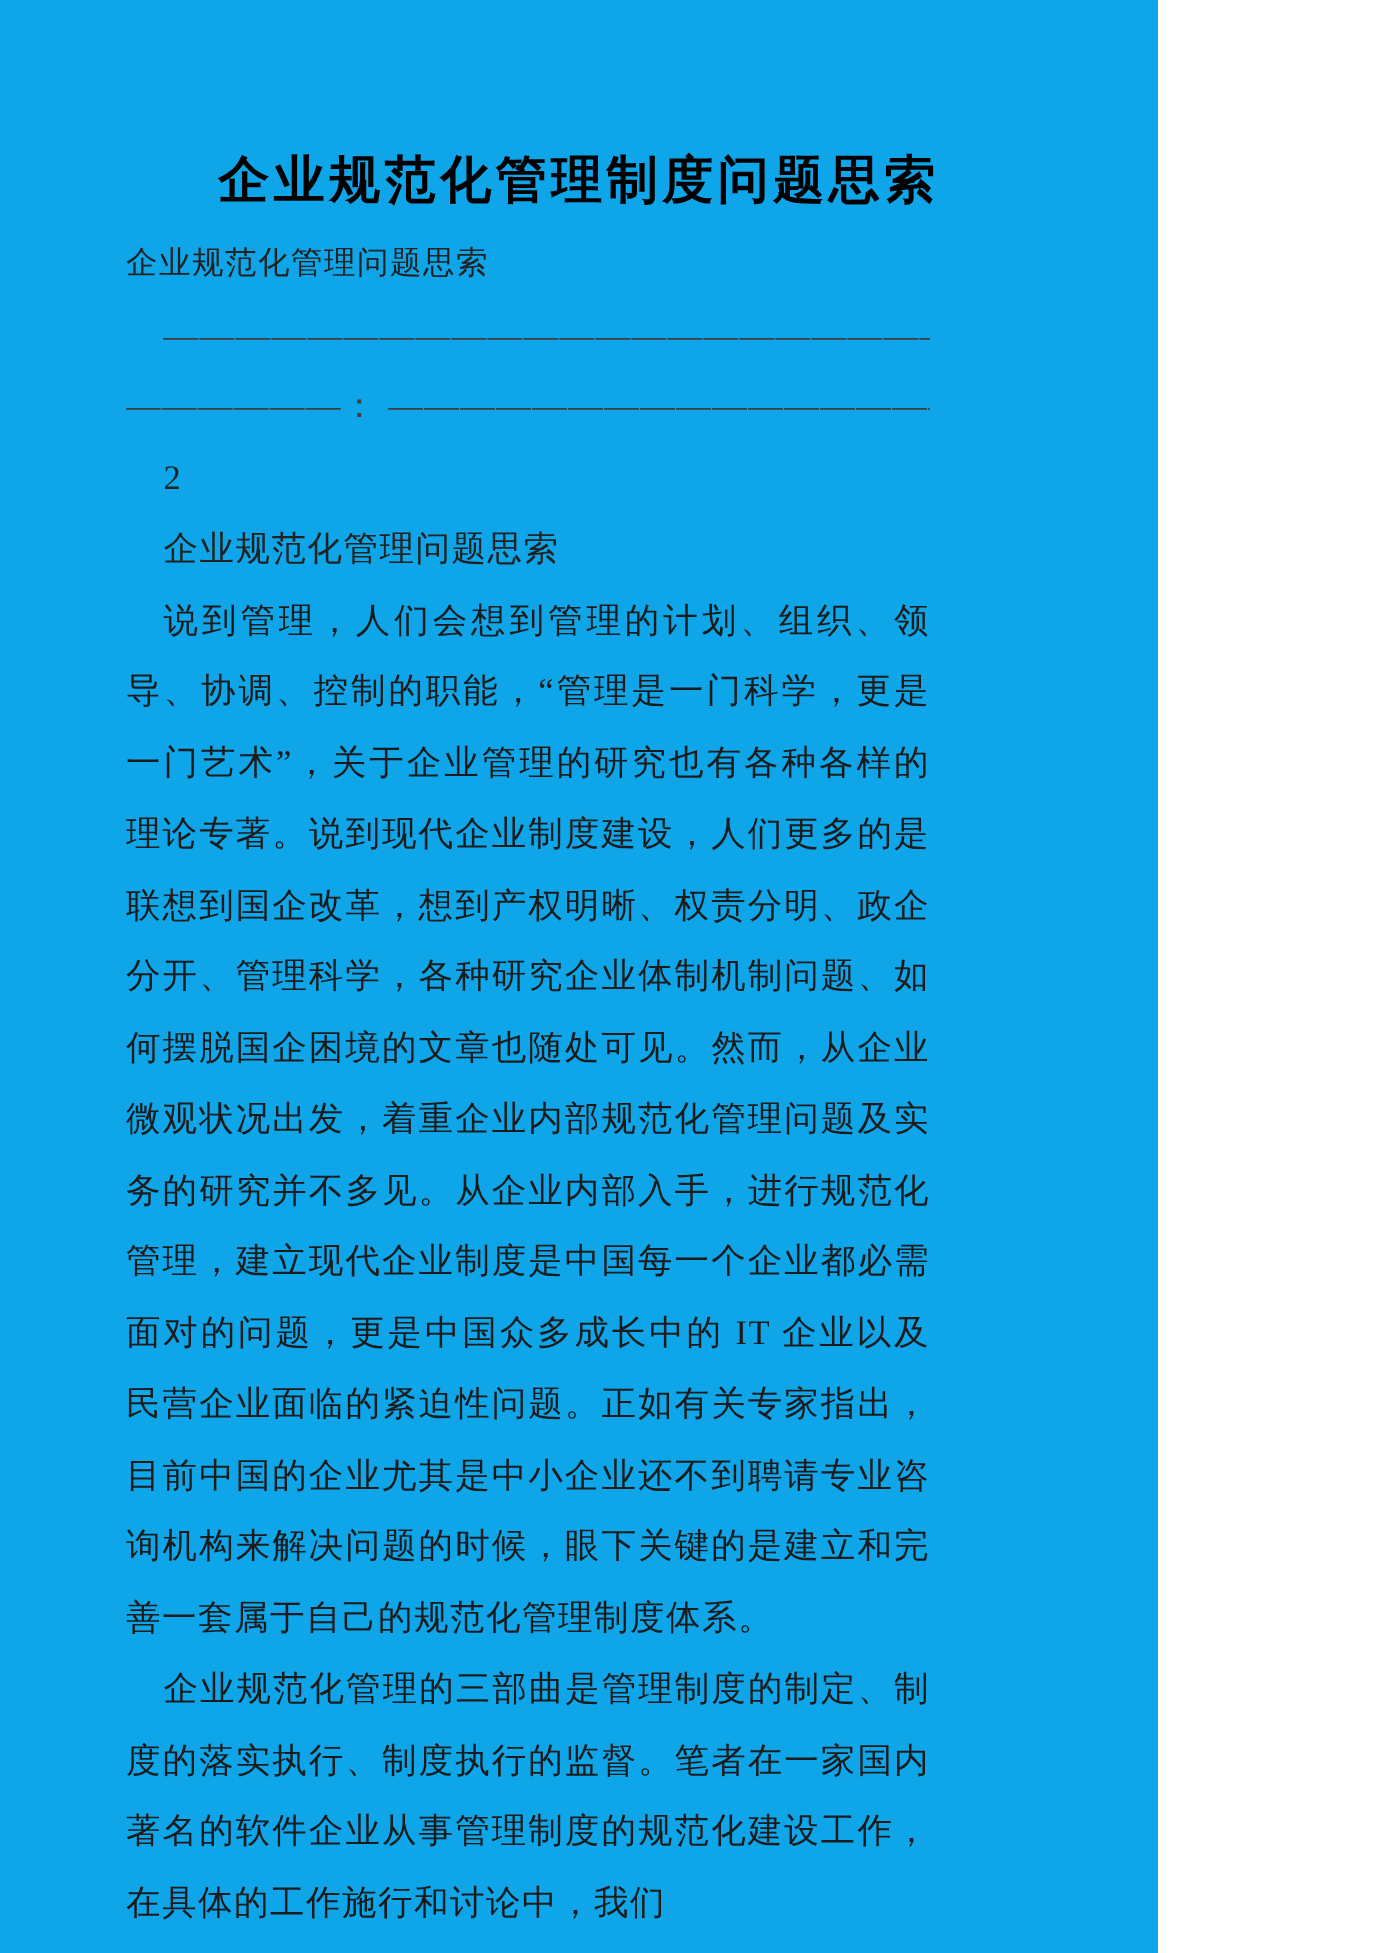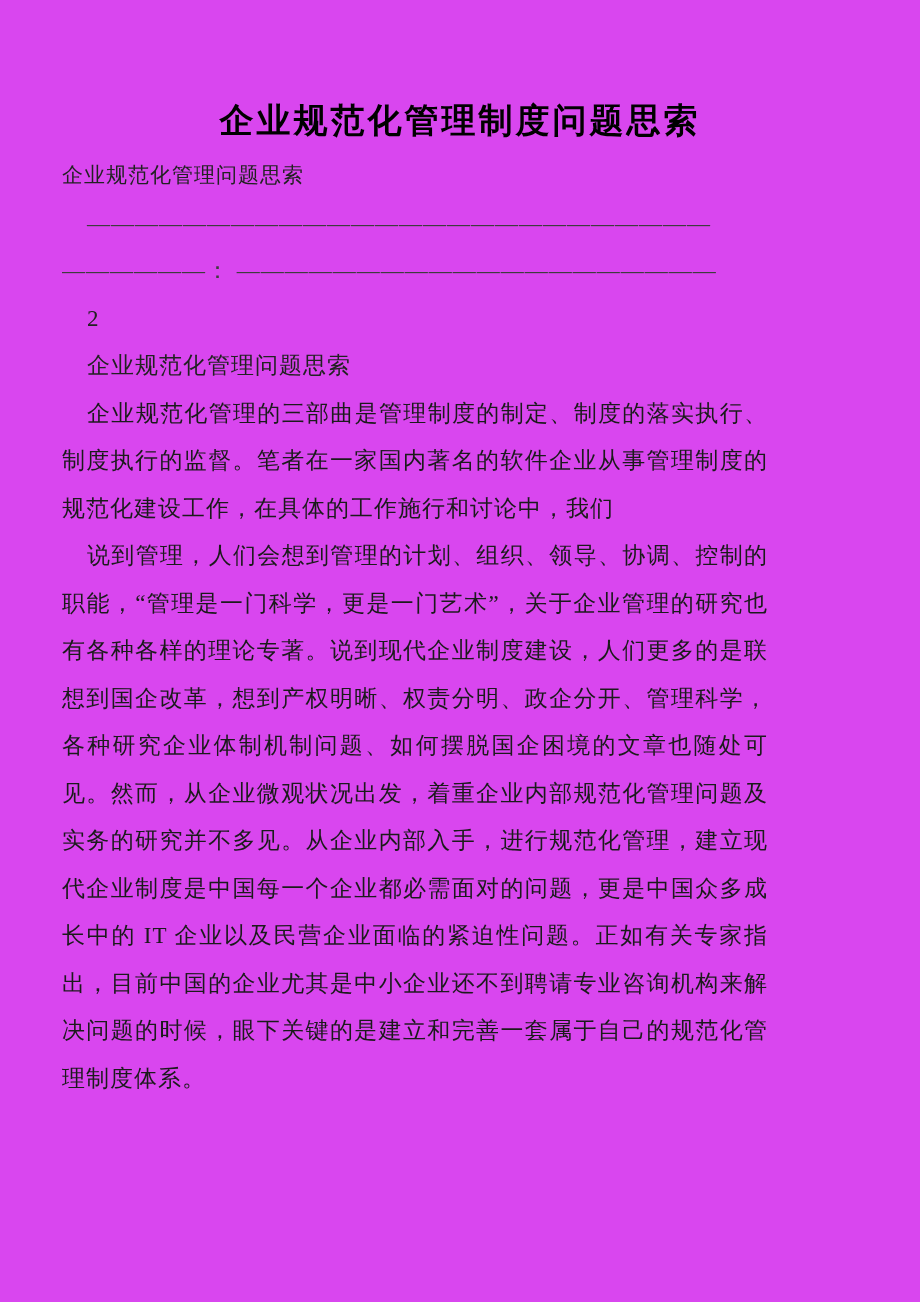--- a/index.html
+++ b/index.html
@@ -1,38 +1,38 @@
 <!DOCTYPE html>
 <html><head>
 <meta charset="utf-8">
 <style>
   html, body { margin: 0; padding: 0; background: #ffffff; }
   .page {
     position: relative;
-    width: 920px;
+    width: 772px;
     height: 1302px;
-    background: #d946ef;
+    background: #0ea5e9;
     color: #1b1b1b;
     font-family: "Liberation Serif", "DejaVu Serif", serif;
     overflow: hidden;
     box-sizing: border-box;
   }
   .doc-title {
     padding-top: 98px;
     margin: 0;
     text-align: center;
     font-size: 34px;
     line-height: 46px;
     font-weight: bold;
     letter-spacing: 3px;
     color: #000000;
   }
   .flow {
     margin-top: 8px;
-    padding-left: 62px;
+    padding-left: 84px;
     padding-right: 152px;
     font-size: 23px;
     line-height: 47.5px;
     letter-spacing: 1px;
   }
   .flow p { margin: 0; }
   .subtitle {
     font-size: 21px;
     letter-spacing: 1px;
     color: #222222;
@@ -72,18 +72,18 @@
 
     <p class="sig-line first">——————————————————————————</p>
 
     <p class="sig-line">——————： ————————————————————</p>
 
 
     <p class="page-num">2</p>
 
     <p class="section-heading">企业规范化管理问题思索</p>
 
+    <p class="body-para">说到管理，人们会想到管理的计划、组织、领导、协调、控制的职能，“管理是一门科学，更是一门艺术”，关于企业管理的研究也有各种各样的理论专著。说到现代企业制度建设，人们更多的是联想到国企改革，想到产权明晰、权责分明、政企分开、管理科学，各种研究企业体制机制问题、如何摆脱国企困境的文章也随处可见。然而，从企业微观状况出发，着重企业内部规范化管理问题及实务的研究并不多见。从企业内部入手，进行规范化管理，建立现代企业制度是中国每一个企业都必需面对的问题，更是中国众多成长中的 IT 企业以及民营企业面临的紧迫性问题。正如有关专家指出，目前中国的企业尤其是中小企业还不到聘请专业咨询机构来解决问题的时候，眼下关键的是建立和完善一套属于自己的规范化管理制度体系。</p>
+
     <p class="body-para">企业规范化管理的三部曲是管理制度的制定、制度的落实执行、制度执行的监督。笔者在一家国内著名的软件企业从事管理制度的规范化建设工作，在具体的工作施行和讨论中，我们</p>
-
-    <p class="body-para">说到管理，人们会想到管理的计划、组织、领导、协调、控制的职能，“管理是一门科学，更是一门艺术”，关于企业管理的研究也有各种各样的理论专著。说到现代企业制度建设，人们更多的是联想到国企改革，想到产权明晰、权责分明、政企分开、管理科学，各种研究企业体制机制问题、如何摆脱国企困境的文章也随处可见。然而，从企业微观状况出发，着重企业内部规范化管理问题及实务的研究并不多见。从企业内部入手，进行规范化管理，建立现代企业制度是中国每一个企业都必需面对的问题，更是中国众多成长中的 IT 企业以及民营企业面临的紧迫性问题。正如有关专家指出，目前中国的企业尤其是中小企业还不到聘请专业咨询机构来解决问题的时候，眼下关键的是建立和完善一套属于自己的规范化管理制度体系。</p>
 
   </div>
 </div>
 
 </body></html>

